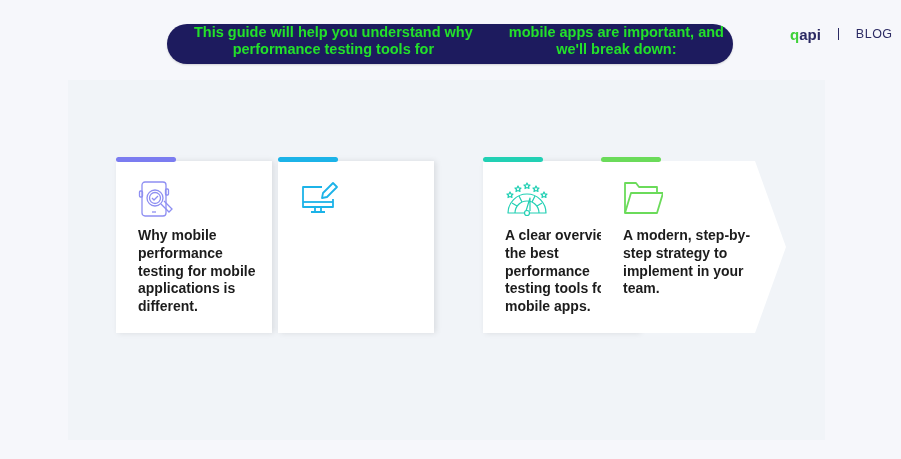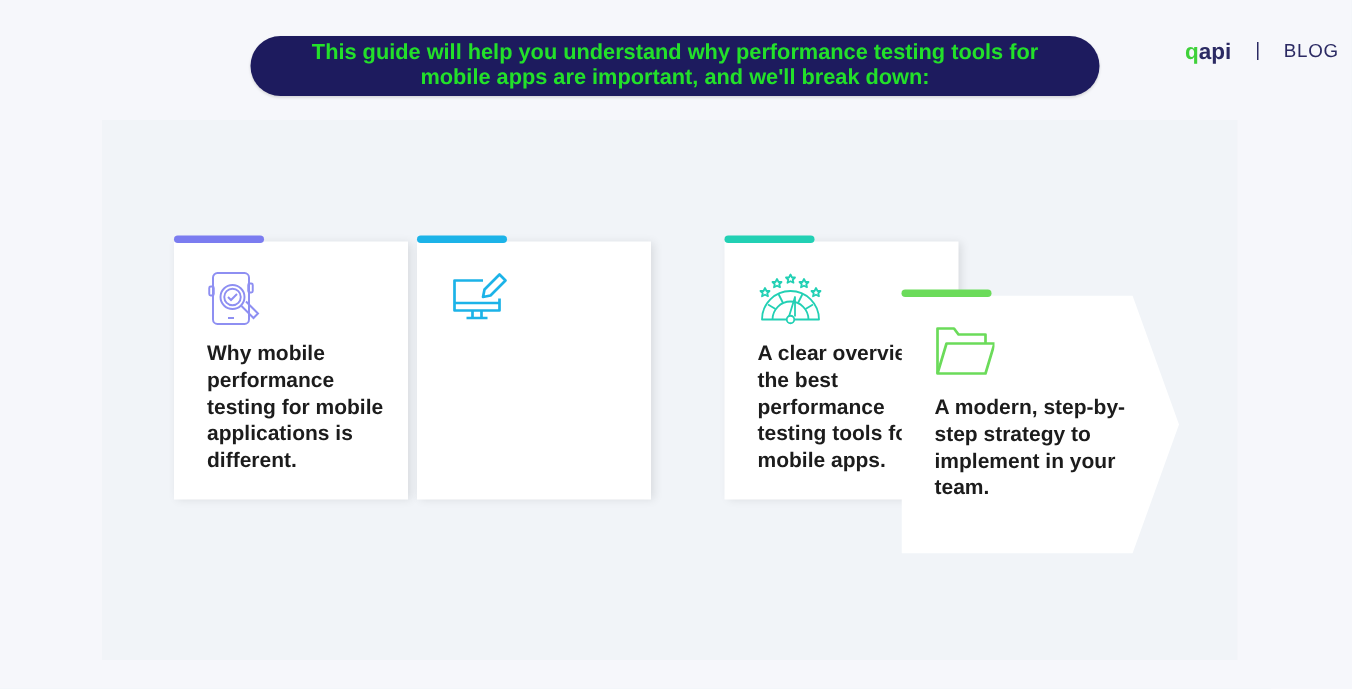--- a/index.html
+++ b/index.html
@@ -5,21 +5,21 @@
   html, body { margin:0; padding:0; }
   body {
     width:901px; height:459px; overflow:hidden; position:relative;
     background:#f6f7fb;
     font-family:"Liberation Sans", sans-serif;
   }
   .banner {
     position:absolute; left:167px; top:24px; width:566px; height:40px;
     background:#1d1b5e; border-radius:21px;
     color:#23e02a; font-weight:bold; font-size:14.5px; line-height:17px;
-    text-align:center; display:flex; flex-direction:column; justify-content:center;
+    text-align:center; display:flex; justify-content:center;
     box-shadow:0 1px 2px rgba(0,0,0,0.15);
   }
   .brand {
     position:absolute; left:790px; top:24px; height:20px;
     display:flex; align-items:center; gap:17px;
     font-size:12.5px; color:#2b2a63; letter-spacing:0.5px;text-align:center;
   }
   .brand .logo { font-weight:bold; font-size:15px; color:#2b2a63; letter-spacing:0; }
   .brand .logo .q { color:#3fd13a; }
   .brand .sep { width:1px; height:12px; background:#2b2a63; }
@@ -33,21 +33,21 @@
     box-shadow:2px 0 6px rgba(0,0,0,0.10);
   }
   .card .bar {
     position:absolute; left:0; top:-4px; width:60px; height:5px; border-radius:3px;
   }
   .card .icon { position:absolute; left:22px; top:20px; width:40px; height:36px; }
   .card .text {
     position:absolute; left:22px; top:66px; width:128px;
     font-weight:bold; font-size:14px; line-height:17.8px; color:#1c1c1c;
   }
-  .card4 { width:185px; background:transparent; box-shadow:none;margin-top:36px; }
+  .card4 { width:185px; background:transparent; box-shadow:none; }
   .card4 .shape { position:absolute; left:0; top:0; }
 </style>
 </head>
 <body>
 
 <div class="banner">
   <div>This guide will help you understand why performance testing tools for</div>
   <div>mobile apps are important, and we'll break down:</div>
 </div>
 

